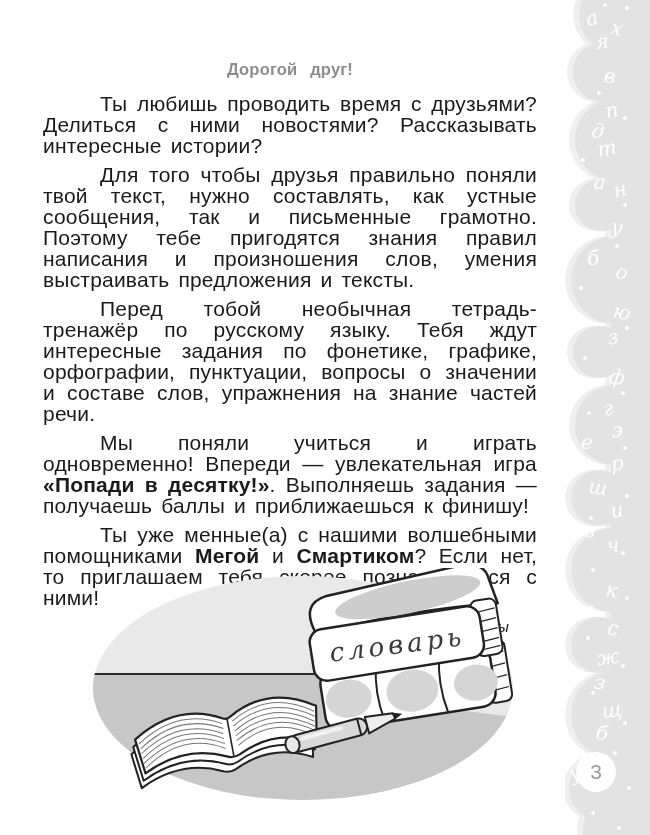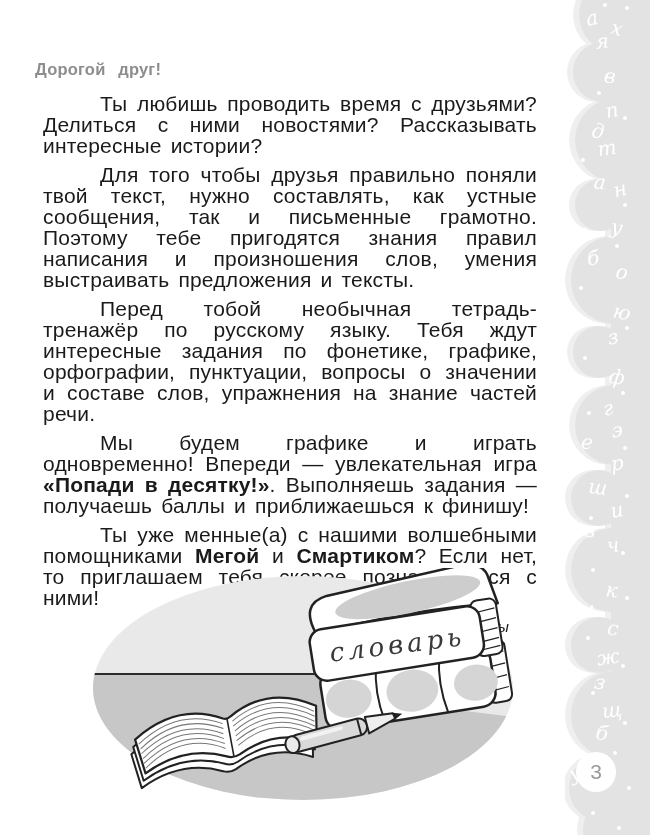--- a/index.html
+++ b/index.html
@@ -1,21 +1,21 @@
 <!DOCTYPE html>
 <html><head>
 <meta charset="utf-8">
 <style>
   html,body{margin:0;padding:0;background:#fff;}
   .page{position:relative;width:650px;height:835px;background:#ffffff;overflow:hidden;
         font-family:"Liberation Sans",sans-serif;}
 
   
   .content{position:absolute;left:35px;top:0;width:510px;}
-  .title{margin:60px 0 0 0;text-align:left;font-weight:bold;color:#8d8d8d;
+  .title{margin:60px 0 0 0;text-align:center;font-weight:bold;color:#8d8d8d;
          font-size:16.5px;word-spacing:8px;letter-spacing:.2px;}
   .paras{margin-top:14px;}
   .paras p{margin:8px;text-align:justify;text-indent:57px;font-size:21px;line-height:21px;
            color:#1a1a1a;letter-spacing:.2px;word-spacing:3px;}
   .closing{margin:14px 0 0 66px;font-weight:bold;font-size:15.5px;line-height:21px;
            color:#111;word-spacing:4px;letter-spacing:.2px;}
   .signature{margin:0 36px 0 0;text-align:right;font-style:italic;font-size:15.5px;
              line-height:21px;color:#1a1a1a;}
 
   
@@ -36,21 +36,21 @@
 <body>
 
 <div class="page">
 
   <div class="content">
     <h1 class="title">Дорогой  друг!</h1>
     <div class="paras" id="paras">
         <p><span>Ты любишь проводить время с друзьями? Делиться с ними новостями? Рассказывать интересные истории?</span></p>
         <p><span>Для того чтобы друзья правильно поняли твой текст, нужно составлять, как устные сообщения, так и пись­менные грамотно. Поэтому тебе пригодятся знания пра­вил написания и произношения слов, умения выстраи­вать предложения и тексты.</span></p>
         <p><span>Перед тобой необычная тетрадь-тренажёр по русско­му языку. Тебя ждут интересные задания по фонетике, графике, орфографии, пунктуации, вопросы о значении и составе слов, упражнения на знание частей речи.</span></p>
-        <p><span>Мы будем графике и играть одновременно! Впере­ди — увлекательная игра </span><b>«Попади в десятку!»</b><span>. Выпол­няешь задания — получаешь баллы и приближаешься к финишу!</span></p>
+        <p><span>Мы поняли учиться и играть одновременно! Впере­ди — увлекательная игра </span><b>«Попади в десятку!»</b><span>. Выпол­няешь задания — получаешь баллы и приближаешься к финишу!</span></p>
         <p><span>Ты уже менные(а) с нашими волшебными помощни­ками </span><b>Мегой</b><span> и </span><b>Смартиком</b><span>? Если нет, то приглашаем тебя скорее познакомиться с ними!</span></p>
       </div>
     <p class="signature">Авторы</p>
   </div>
 
   <div class="illustration">
     <svg width="460" height="250" viewBox="0 0 460 250">
       <defs>
           <clipPath id="sc">
             <ellipse cx="225" cy="120" rx="210" ry="112"></ellipse>

